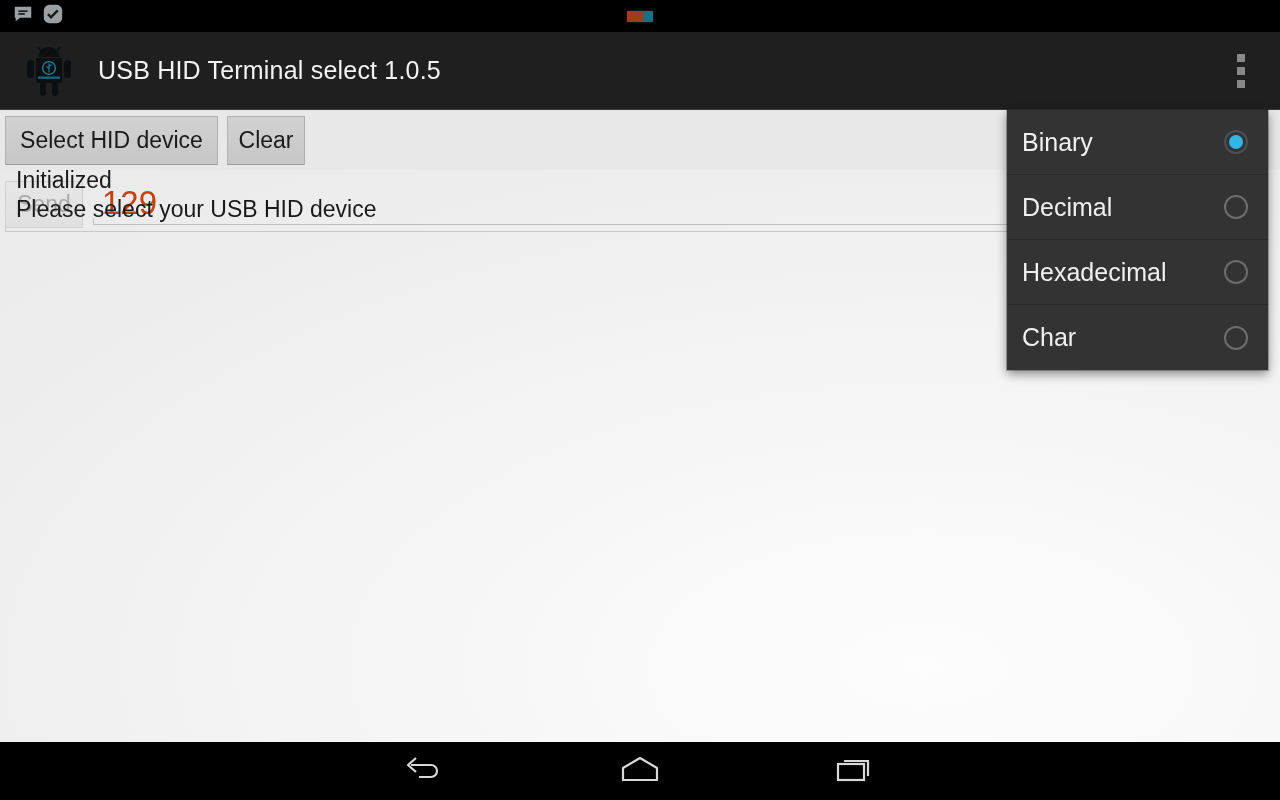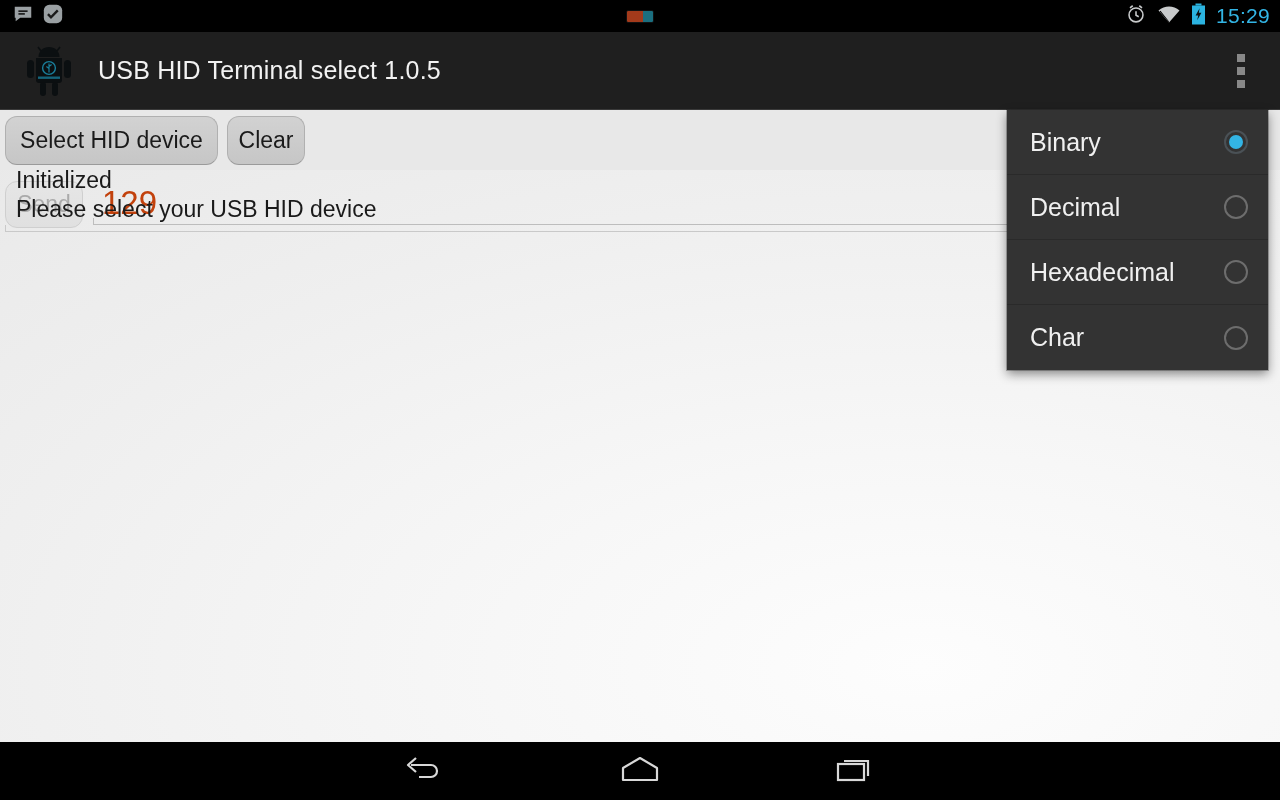--- a/index.html
+++ b/index.html
@@ -55,21 +55,21 @@
   .toolbar-bg{
     position:absolute; left:0; top:0; width:1280px; height:60px;
     background:#e8e8e8;
   }
 
   .btn{
     font-family:"Liberation Sans", sans-serif;
     font-size:23px; color:#1a1a1a;
     background:linear-gradient(#d2d2d2,#c6c6c6);
     border:1px solid #b0b0b0; border-bottom-color:#9a9a9a;
-    border-radius:12px; cursor:pointer;
+    border-radius:1px; cursor:pointer;
     display:flex; align-items:center; justify-content:center;
   }
   .btn.disabled{
     background:linear-gradient(#e6e6e6,#e0e0e0);
     border-color:#cfcfcf; color:#aaaaaa; cursor:default;
   }
 
   #btn-select{ position:absolute; left:5px; top:116px; width:213px; height:49px; }
   #btn-clear { position:absolute; left:227px; top:116px; width:78px;  height:49px; }
   #btn-send  { position:absolute; left:5px;  top:181px; width:78px;  height:47px; }
@@ -105,21 +105,21 @@
   #log-underline::after{ right:0; }
 
   
   .dropdown{
     position:absolute; left:1007px; top:110px; width:261px;
     background:#333333;
     box-shadow:0 4px 10px rgba(0,0,0,.45), 0 0 0 1px rgba(0,0,0,.25);
   }
   .dd-item{
     height:65px; display:flex; align-items:center; justify-content:space-between;
-    padding:0 20px 0 23px; cursor:pointer;
+    padding:0 20px 0 15px; cursor:pointer;
     border-bottom:1px solid #2a2a2a;
     text-align:center;
   }
   .dd-item:last-child{ border-bottom:none; }
   .dd-item .txt{ font-size:25px; color:#f0f0f0; }
   .dd-radio{ width:24px; height:24px; border-radius:50%;
              border:2px solid #6d6d6d; background:transparent;
              display:flex; align-items:center; justify-content:center; }
   .dd-item.on .dd-radio{ border-color:#4a5156; }
   .dd-item.on .dd-radio::after{ content:""; width:14px; height:14px; border-radius:50%;
@@ -154,43 +154,20 @@
           <rect x="2" y="2" width="20" height="20" rx="6" fill="#9aa0a3"></rect>
           <path d="M6.5 12.2l3.3 3.4 7.4-7.6" stroke="#1a1a1a" stroke-width="2.6" fill="none"></path>
         </svg>
       </span>
     </div>
 
     <div class="sb-center">
       <span class="usb-ind"></span>
     </div>
 
-    <div class="sb-right">
-      <span>
-        <svg width="22" height="22" viewBox="0 0 24 24">
-          <circle cx="12" cy="13" r="7.6" stroke="#c8cacb" stroke-width="1.7" fill="none"></circle>
-          <path d="M12 9v4.4l3 1.6" stroke="#c8cacb" stroke-width="1.7" fill="none"></path>
-          <path d="M5.4 5.2l3-2.2M18.6 5.2l-3-2.2" stroke="#c8cacb" stroke-width="1.7"></path>
-        </svg>
-      </span>
-      <span>
-        <svg width="24" height="20" viewBox="0 0 24 20">
-          <path d="M1.5 6.5C4.6 3.9 8.2 2.5 12 2.5s7.4 1.4 10.5 4L12 18.5z" fill="#c8cacb"></path>
-          <path d="M12 18.5L2.6 7.4c.3-.2.6-.4.9-.6L12 17.4z" fill="#000"></path>
-        </svg>
-      </span>
-      <span>
-        <svg width="15" height="22" viewBox="0 0 15 22">
-          <rect x="4.5" y="0.5" width="6" height="2" fill="#2bb3e0"></rect>
-          <rect x="1" y="2.5" width="13" height="19" fill="#2bb3e0"></rect>
-          <path d="M8.6 5.2L4.6 12.4h2.6l-1 4.8 4.2-7.4H7.8z" fill="#0c1013"></path>
-        </svg>
-      </span>
-      <span class="clock">15:29</span>
-    </div>
   </div>
 
   <div class="actionbar">
     <div class="app-icon">
       <svg width="54" height="54" viewBox="0 0 54 54">
         <path d="M14 14h26v22a3 3 0 0 1-3 3H17a3 3 0 0 1-3-3z" fill="#0b0f11"></path>
         <path d="M16.5 13c0-6 4.7-10 10.5-10s10.5 4 10.5 10z" fill="#0b0f11"></path>
         <rect x="5" y="16" width="7" height="18" rx="3.5" fill="#0b0f11"></rect>
         <rect x="42" y="16" width="7" height="18" rx="3.5" fill="#0b0f11"></rect>
         <rect x="18" y="38" width="6" height="14" rx="3" fill="#0b0f11"></rect>

